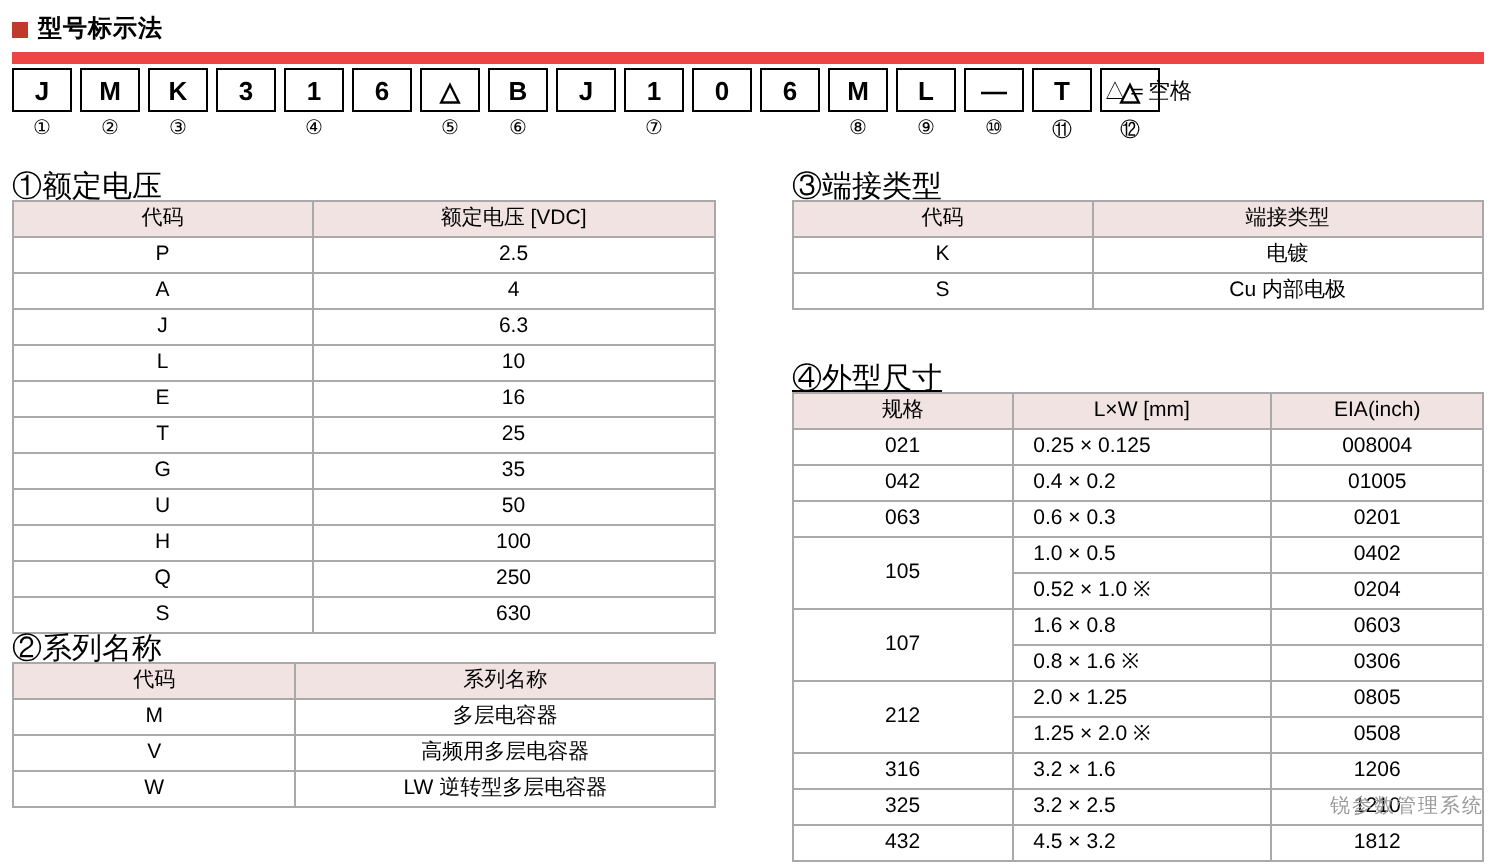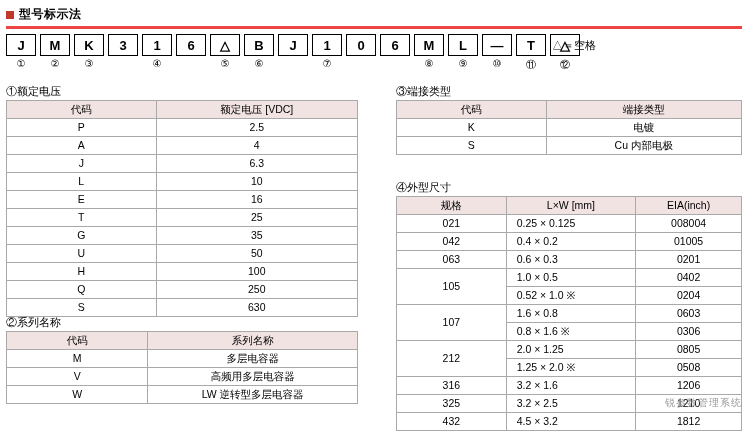--- a/index.html
+++ b/index.html
@@ -9,21 +9,21 @@
     background: #ffffff;
     font-family: "Liberation Sans", sans-serif;
     color: #000;
     overflow: hidden;
   }
   .page { position: relative; width: 748px; height: 432px; }
 
   
   .title-bar {
     position: absolute; left: 6px; top: 6px; width: 736px;
-    border-bottom: 3px solid #ef4444;
+    border-bottom: 6px solid #ef4444;
     padding-bottom: 3px;
     display: flex; align-items: center;
   }
   .title-sq {
     width: 8px; height: 8px; background: #c0392b;
     margin-right: 5px; display: inline-block;
   }
   .title-text { font-size: 12px; font-weight: bold; letter-spacing: .5px; }
 
   
@@ -47,21 +47,21 @@
   }
   .legend {
     position: absolute; left: 528px; top: 38px;
     font-size: 11px;
     margin-left: 24px;
   }
 
   
   .sec {
     position: absolute;
-    font-size: 11px;
+    font-size: 15px;
     font-weight: normal;
   }
 
   
   table.t {
     border-collapse: collapse;
     position: absolute;
     font-size: 10.5px;
   }
   table.t th, table.t td {
@@ -231,21 +231,21 @@
           <td>K</td>
           <td>电镀</td>
         </tr>
         <tr>
           <td>S</td>
           <td>Cu 内部电极</td>
         </tr>
       </tbody>
     </table>
 
-  <div class="sec" style="left:396px; top:180px;">④外型尺寸</div>
+  <div class="sec" style="left:396px; top:180px;text-decoration:underline;">④外型尺寸</div>
   <table class="t" id="tbl-size" style="left:396px; top:196px; width:346px;">
       <thead>
         <tr>
           <th style="width: 110px;">规格</th>
           <th style="width: 130px;">L×W [mm]</th>
           <th style="width: 106px;">EIA(inch)</th>
         </tr>
       </thead>
       <tbody>
         <tr>

